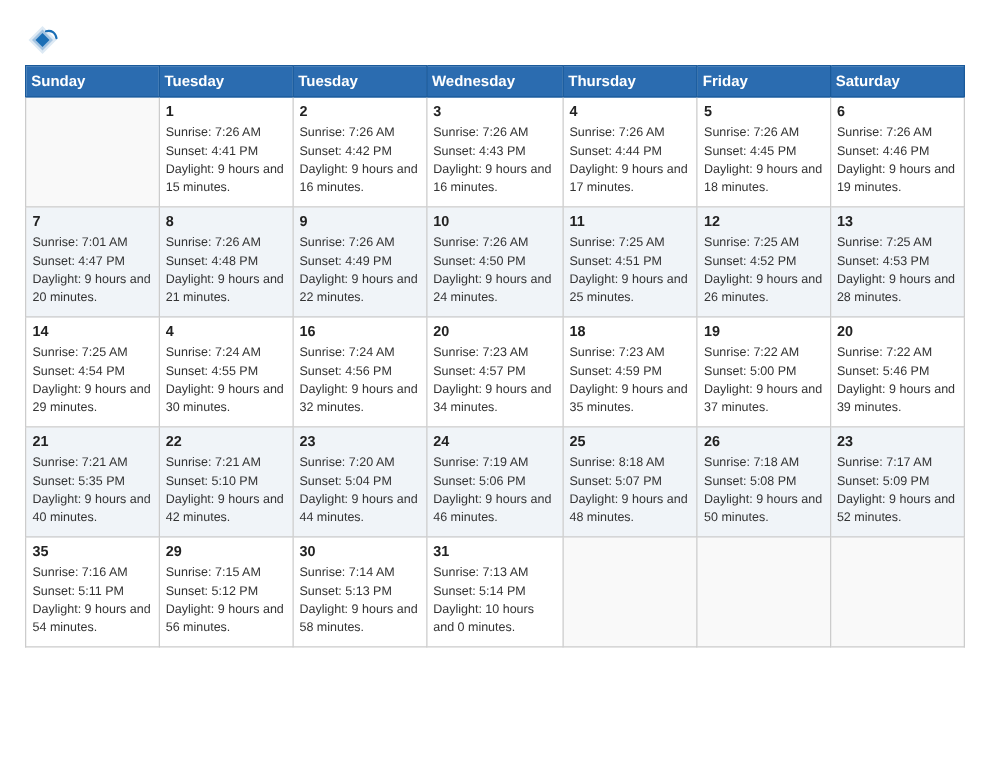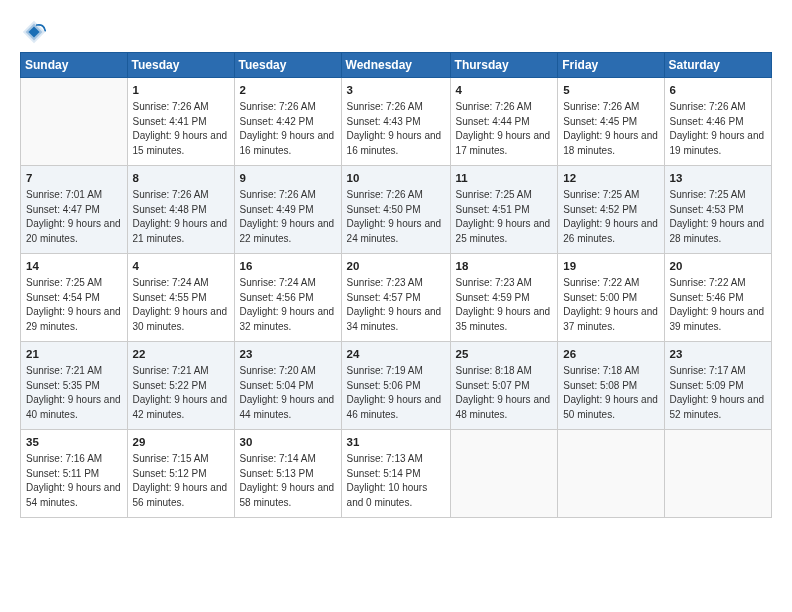--- a/index.html
+++ b/index.html
@@ -284,21 +284,21 @@
           <td>
             <span class="day-num">21</span>
             <div class="day-info">Sunrise: 7:21 AM
 Sunset: 5:35 PM
 Daylight: 9 hours
 and 40 minutes.</div>
           </td>
           <td>
             <span class="day-num">22</span>
             <div class="day-info">Sunrise: 7:21 AM
-Sunset: 5:22 PM
+Sunset: 5:10 PM
 Daylight: 9 hours
 and 42 minutes.</div>
           </td>
           <td>
             <span class="day-num">23</span>
             <div class="day-info">Sunrise: 7:20 AM
 Sunset: 5:04 PM
 Daylight: 9 hours
 and 44 minutes.</div>
           </td>

